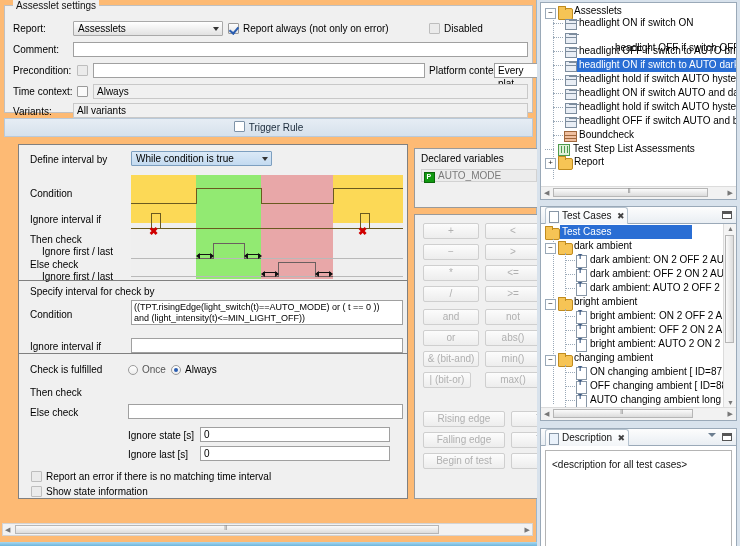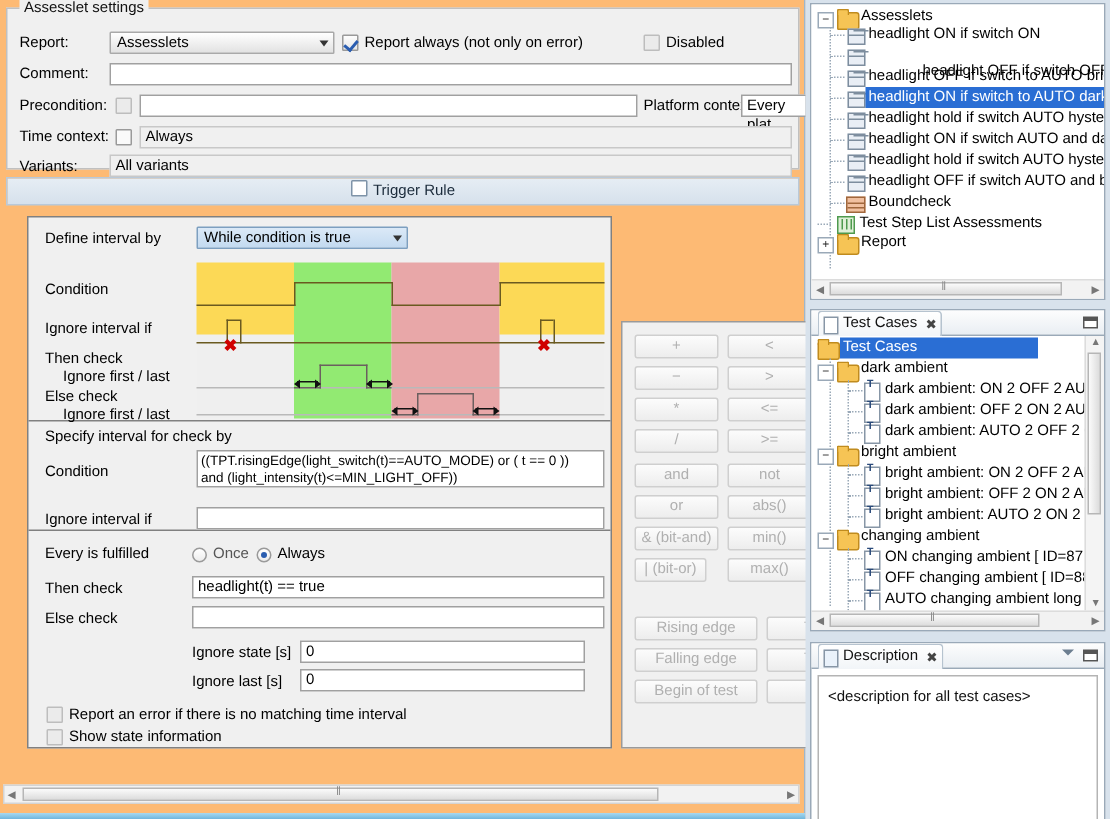--- a/index.html
+++ b/index.html
@@ -301,43 +301,49 @@
 
     <div class="row lbl" style="left:30px;top:284px;">Specify interval for check by</div>
     <div class="row lbl" style="left:30px;top:307px;">Condition</div>
     <div style="position:absolute;left:131px;top:300px;width:272px;height:25px;background:#fff;border:1px solid #a0a0a0;box-sizing:border-box;padding:1px 2px;font-size:9px;line-height:11px;color:#000;">
       <div>((TPT.risingEdge(light_switch(t)==AUTO_MODE) or ( t == 0 ))</div>
       <div>and (light_intensity(t)&lt;=MIN_LIGHT_OFF))</div>
     </div>
     <div class="row lbl" style="left:30px;top:339px;">Ignore interval if</div>
     <div class="txt" style="left:131px;top:338px;width:272px;"></div>
 
-    <div class="row lbl" style="left:30px;top:362px;">Every is fulfilled</div>
+    <div class="row lbl" style="left:30px;top:362px;">Check is fulfilled</div>
     <div class="radio" style="left:128px;top:365px;"></div>
     <div class="row lbl" style="left:142px;top:362px;color:#555;">Once</div>
     <div class="radio on" style="left:171px;top:365px;"></div>
     <div class="row lbl" style="left:185px;top:362px;">Always</div>
 
     <div class="row lbl" style="left:30px;top:385px;">Then check</div>
-    <div class="txt" style="left:128px;top:384px;width:275px;">headlight(t) == true</div>
 
     <div class="row lbl" style="left:30px;top:405px;">Else check</div>
     <div class="txt" style="left:128px;top:404px;width:275px;"></div>
 
     <div class="row lbl" style="left:128px;top:428px;">Ignore state [s]</div>
     <div class="txt" style="left:200px;top:427px;width:190px;">0</div>
 
     <div class="row lbl" style="left:128px;top:447px;">Ignore last [s]</div>
     <div class="txt" style="left:200px;top:446px;width:190px;">0</div>
 
     <div class="cb dim" style="left:31px;top:471px;"></div>
     <div class="row lbl" style="left:46px;top:469px;">Report an error if there is no matching time interval</div>
     <div class="cb dim" style="left:31px;top:486px;"></div>
     <div class="row lbl" style="left:46px;top:484px;">Show state information</div>
 
+    <div class="varsbox">
+      <div style="position:absolute;left:6px;top:4px;font-size:10px;">Declared variables</div>
+      <div class="varitem">
+        <span class="pico"></span>
+        <span>AUTO_MODE</span>
+      </div>
+    </div>
 
     <div class="opsbox">
       <div class="btn" style="left:8px;top:8px;width:56px;">+</div>
       <div class="btn" style="left:8px;top:29px;width:56px;">−</div>
       <div class="btn" style="left:8px;top:50px;width:56px;">*</div>
       <div class="btn" style="left:8px;top:71px;width:56px;">/</div>
       <div class="btn" style="left:8px;top:94px;width:56px;">and</div>
       <div class="btn" style="left:8px;top:115px;width:56px;">or</div>
       <div class="btn" style="left:8px;top:136px;width:56px;">&amp; (bit-and)</div>
       <div class="btn" style="left:8px;top:157px;width:48px;">| (bit-or)</div>

